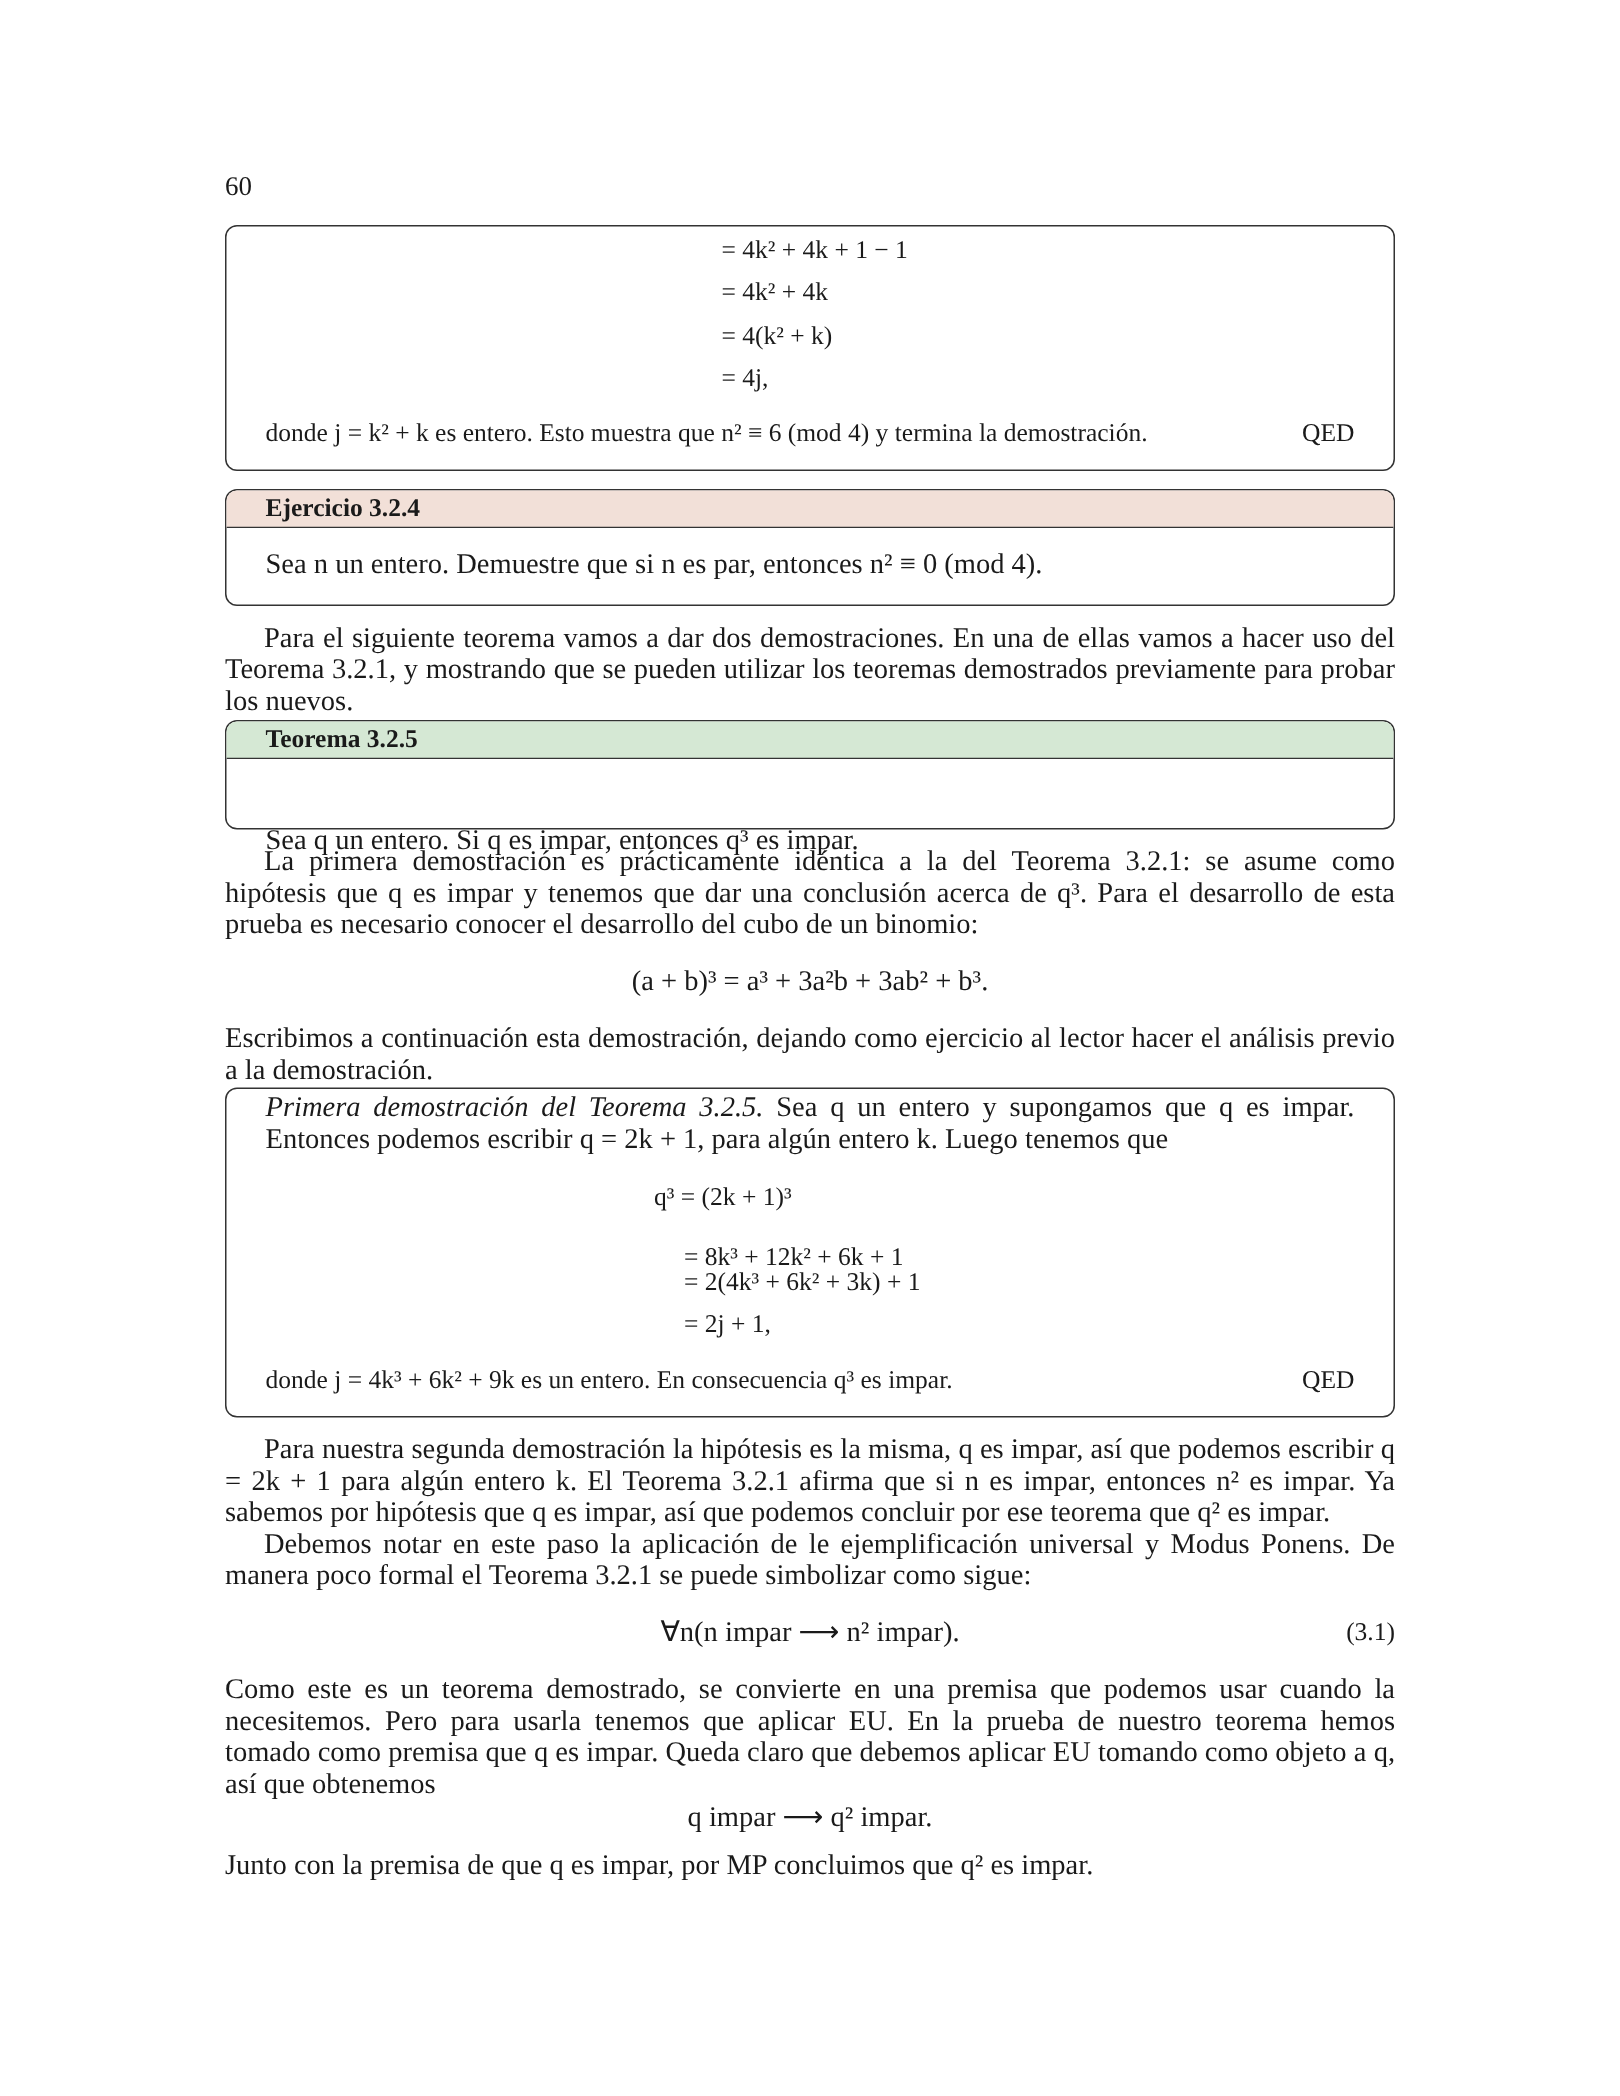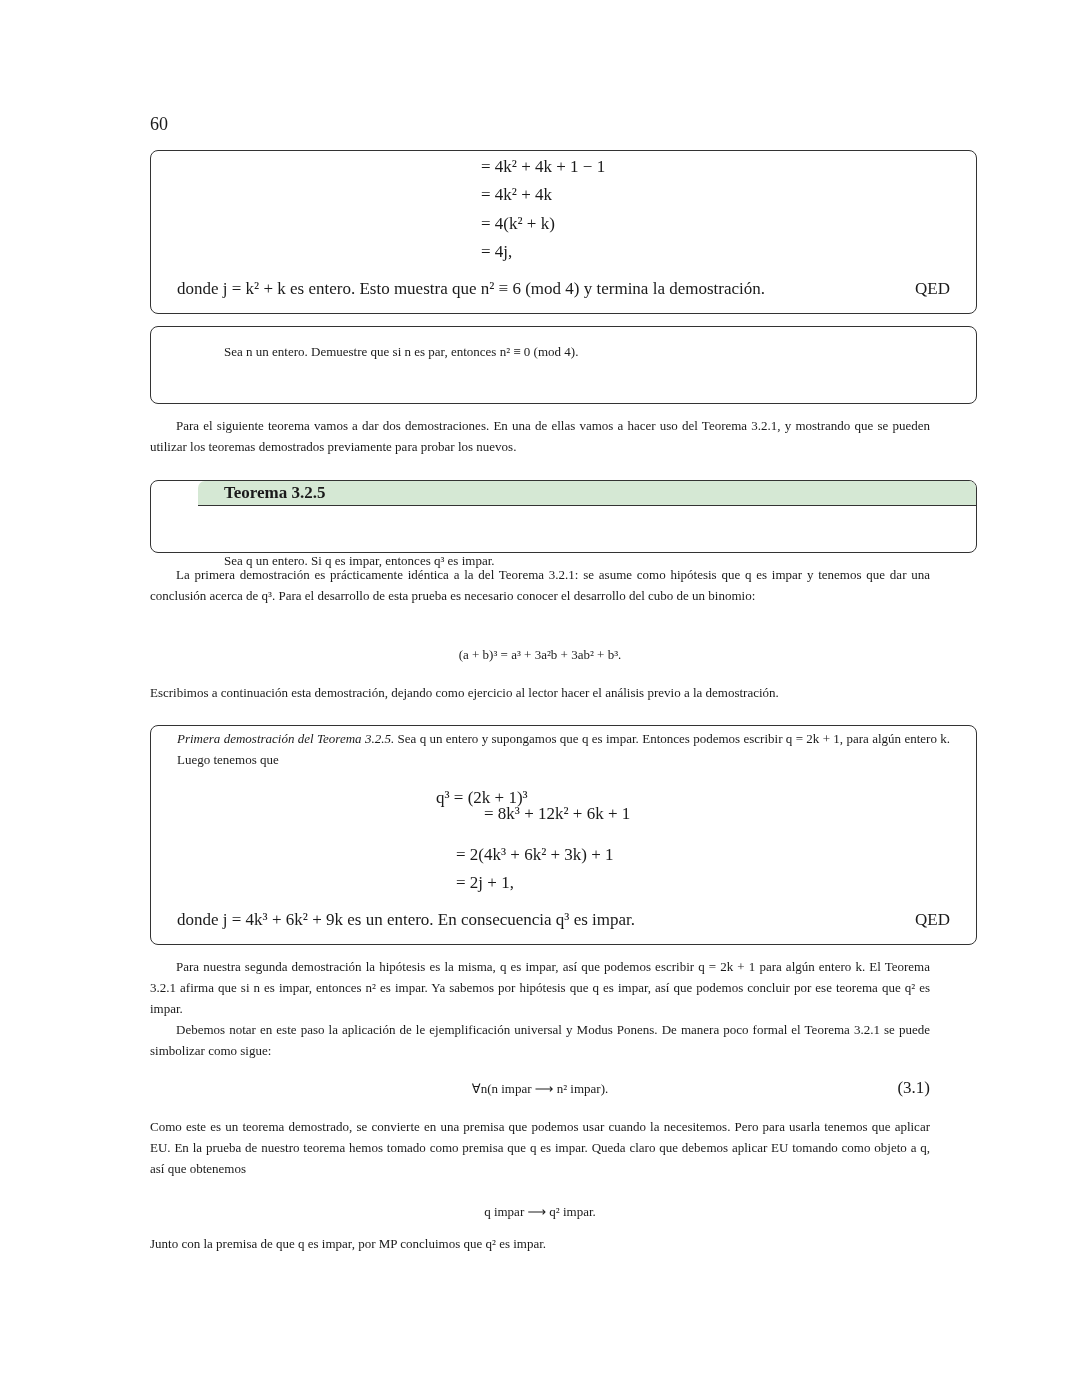--- a/index.html
+++ b/index.html
@@ -7,26 +7,26 @@
     width: 1080px; height: 1397px; position: relative; overflow: hidden;
     font-family: "DejaVu Serif", "Liberation Serif", serif;
     color: #1a1a1a;
   }
   .header {
     position: absolute; top: 114px; left: 150px; width: 780px;
     font-family: "Liberation Serif", serif; font-size: 18px;
     display: flex; justify-content: space-between;
   }
   .header .title { font-style: italic; letter-spacing: 0.2px; }
-  .txt { font-family: "Liberation Serif", serif; font-size: 13px; line-height: 21px; }
+  .txt { font-family: "Liberation Serif", serif; font-size: 19px; line-height: 21px; }
   .para { position: absolute; left: 150px; width: 780px; text-align: justify; }
   .indent { text-indent: 26px; }
   .box {
     position: absolute; left: 150px; width: 778px;
-    border: 1.3px solid #333; border-radius: 8px; background: #fff; padding-left: 47px;
+    border: 1.3px solid #333; border-radius: 8px; background: #fff;
   }
   .box-head {
     height: 24px; line-height: 24px; padding-left: 26px;
     border-bottom: 1.3px solid #333; border-radius: 7px 7px 0 0;
     font-family: "Liberation Serif", serif; font-weight: bold; font-size: 17px;
   }
   .box-body { padding: 8px 26px; }
   .mathline { position: absolute; font-family: "Liberation Serif", serif; font-size: 17px; }
   .center { position: absolute; left: 150px; width: 780px; text-align: center; }
 </style>
@@ -40,20 +40,21 @@
 <div class="box" style="top:150px; height:162px; border-radius:8px;">
   <div class="mathline" style="left:330px; top:6px;">= 4k² + 4k + 1 − 1</div>
   <div class="mathline" style="left:330px; top:34px;">= 4k² + 4k</div>
   <div class="mathline" style="left:330px; top:63px;">= 4(k² + k)</div>
   <div class="mathline" style="left:330px; top:91px;">= 4j,</div>
   <div class="mathline" style="left:26px; top:128px;">donde j = k² + k es entero. Esto muestra que n² ≡ 6 (mod 4) y termina la demostración.</div>
   <div class="mathline" style="right:26px; top:128px;">QED</div>
 </div>
 
 <div class="box" style="top:326px; height:76px;">
+  <div class="box-head" style="background:#f2e0d8;">Ejercicio 3.2.4</div>
   <div class="box-body txt" style="padding-top:14px;">Sea n un entero. Demuestre que si n es par, entonces n² ≡ 0 (mod 4).</div>
 </div>
 
 <div class="para txt indent" style="top:415px;">Para el siguiente teorema vamos a dar dos demostraciones. En una de ellas vamos a hacer uso del Teorema 3.2.1, y mostrando que se pueden utilizar los teoremas demostrados previamente para probar los nuevos.</div>
 
 <div class="box" style="top:480px; height:71px;">
   <div class="box-head" style="background:#d5e8d4;">Teorema 3.2.5</div>
   <div class="box-body txt" style="padding-top:12px;margin-top:32px;">Sea q un entero. Si q es impar, entonces q³ es impar.</div>
 </div>
 
@@ -61,21 +62,21 @@
 
 <div class="center txt" style="top:644px;">(a + b)³ = a³ + 3a²b + 3ab² + b³.</div>
 
 <div class="para txt" style="top:682px;">Escribimos a continuación esta demostración, dejando como ejercicio al lector hacer el análisis previo a la demostración.</div>
 
 <div class="box" style="top:725px; height:218px;">
   <div class="txt" style="position:absolute; left:26px; right:26px; top:2px; text-align:justify;">
     <span style="font-style:italic;">Primera demostración del Teorema 3.2.5.</span><span> Sea q un entero y supongamos que q es impar. Entonces podemos escribir q = 2k + 1, para algún entero k. Luego tenemos que</span>
   </div>
   <div class="mathline" style="left:285px; top:62px;">q³ = (2k + 1)³</div>
-  <div class="mathline" style="left:305px; top:78px;margin-left:28px;">= 8k³ + 12k² + 6k + 1</div>
+  <div class="mathline" style="left:305px; top:102px;">= 8k³ + 12k² + 6k + 1</div>
   <div class="mathline" style="left:305px; top:119px;">= 2(4k³ + 6k² + 3k) + 1</div>
   <div class="mathline" style="left:305px; top:147px;">= 2j + 1,</div>
   <div class="mathline" style="left:26px; top:184px;">donde j = 4k³ + 6k² + 9k es un entero. En consecuencia q³ es impar.</div>
   <div class="mathline" style="right:26px; top:184px;">QED</div>
 </div>
 
 <div class="para txt indent" style="top:956px;">Para nuestra segunda demostración la hipótesis es la misma, q es impar, así que podemos escribir q = 2k + 1 para algún entero k. El Teorema 3.2.1 afirma que si n es impar, entonces n² es impar. Ya sabemos por hipótesis que q es impar, así que podemos concluir por ese teorema que q² es impar.</div>
 <div class="para txt indent" style="top:1019px;">Debemos notar en este paso la aplicación de le ejemplificación universal y Modus Ponens. De manera poco formal el Teorema 3.2.1 se puede simbolizar como sigue:</div>
 
 <div class="center txt" style="top:1078px;">∀n(n impar ⟶ n² impar).</div>

